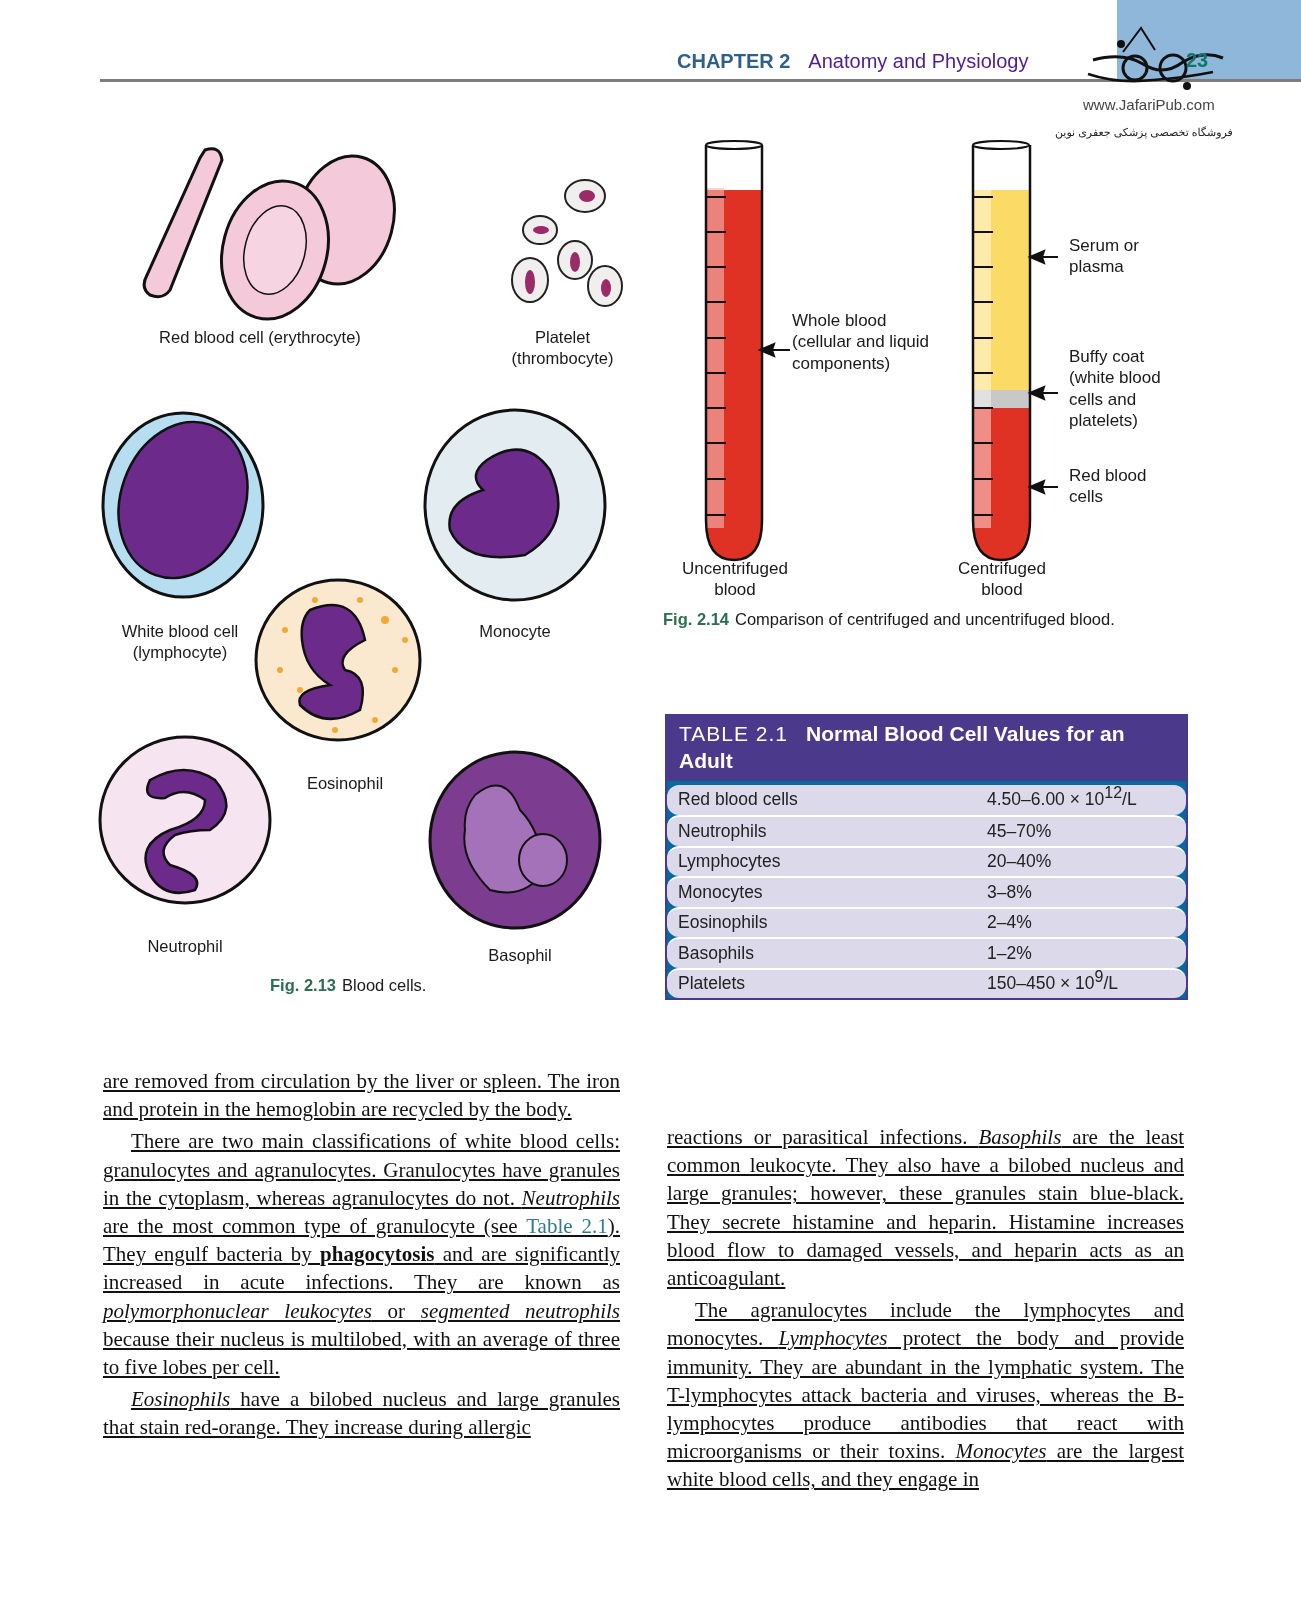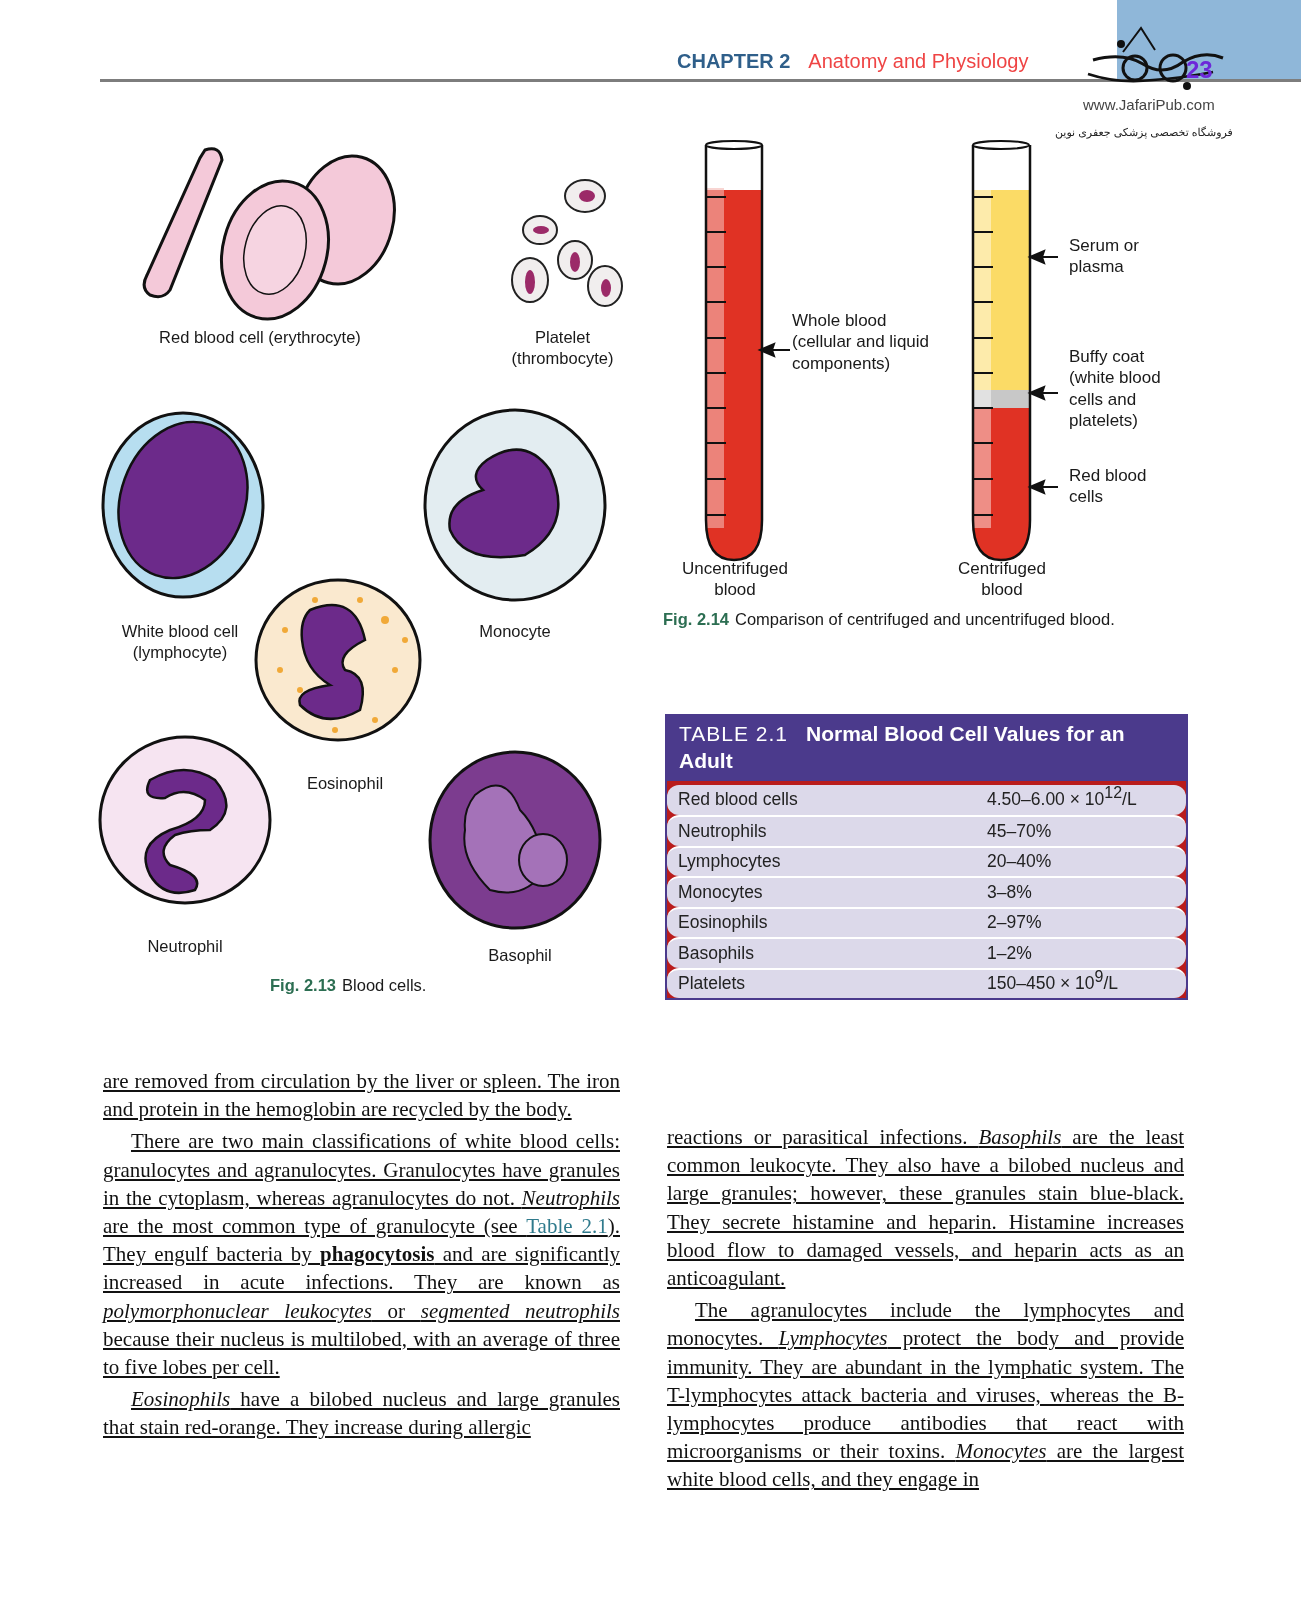--- a/index.html
+++ b/index.html
@@ -4,39 +4,39 @@
 <style>
   * { margin: 0; padding: 0; box-sizing: border-box; }
   html, body { width: 1301px; height: 1605px; background: #ffffff; overflow: hidden; }
   body { position: relative; font-family: "Liberation Sans", sans-serif; color: #1a1a1a; }
 
   
   .tab-block { position: absolute; left: 1117px; top: 0; width: 184px; height: 80px; background: #8fb7d9; }
   .header-rule { position: absolute; left: 100px; top: 79px; width: 1201px; height: 3px; background: #7d7d7d; }
   .running-head { position: absolute; top: 50px; left: 677px; font-size: 20px; white-space: nowrap; }
   .running-head .chap { color: #2f5f8a; font-weight: bold; margin-right: 18px; }
-  .running-head .title { color: #ef4444; margin-top: 32px; }
-  .page-num { position: absolute; left: 1186px; top: 49px; font-size: 24px; font-weight: bold; color: #6d28d9; margin-top: 7px; }
+  .running-head .title { color: #4c1d95; margin-top: 32px; }
+  .page-num { position: absolute; left: 1186px; top: 49px; font-size: 20px; font-weight: bold; color: #0f766e; }
   .logo { position: absolute; left: 1083px; top: 22px; width: 145px; height: 80px; }
   .wm-url { position: absolute; left: 1083px; top: 96px; font-size: 15px; color: #444; }
   .wm-fa { position: absolute; left: 1055px; top: 126px; font-size: 11px; color: #222; direction: rtl; }
 
   
   .fig13 { position: absolute; left: 95px; top: 130px; width: 560px; height: 880px; }
   .cell-label { position: absolute; font-size: 16.5px; text-align: center; line-height: 1.3; color: #1a1a1a; }
   .fig-caption { position: absolute; font-size: 16.5px; color: #1a1a1a; white-space: nowrap; }
   .fig-caption .fignum { color: #2c6e52; font-weight: bold; margin-right: 6px; text-align: right; }
 
   
   .fig14 { position: absolute; left: 660px; top: 130px; width: 560px; height: 510px; }
   .tube-label { position: absolute; font-size: 17px; text-align: center; line-height: 1.25; }
   .side-label { position: absolute; font-size: 17px; line-height: 1.25; }
 
   
-  .table-box { position: absolute; left: 665px; top: 714px; width: 523px; border: 2px solid #4b3a8c; background: #b91c1c; }
+  .table-box { position: absolute; left: 665px; top: 714px; width: 523px; border: 2px solid #4b3a8c; background: #0369a1; }
   .table-head { background: #4b3a8c; color: #ffffff; padding: 4px 12px 6px 12px; font-size: 21px; line-height: 1.3; }
   .table-head .tlabel { font-weight: normal; letter-spacing: 1px; margin-right: 18px; }
   .table-head .ttitle { font-weight: bold; }
   .trow { display: flex; height: 30.5px; align-items: center; background: #dcd9ea; border-top: 2px solid #ffffff; font-size: 17.5px; color: #222; border-radius: 12px; }
   .trow:first-child { border-top: 0; margin-top: 4px; }
   .trow .c1 { width: 320px; padding-left: 11px; }
   .trow .c2 { flex: 1; }
   sup { font-size: 16px; vertical-align: super; line-height: 0; }
 
   
@@ -219,21 +219,21 @@
     <div class="trow">
         <span class="c1">Lymphocytes</span>
         <span class="c2">20–40%</span>
       </div>
     <div class="trow">
         <span class="c1">Monocytes</span>
         <span class="c2">3–8%</span>
       </div>
     <div class="trow">
         <span class="c1">Eosinophils</span>
-        <span class="c2">2–97%</span>
+        <span class="c2">2–4%</span>
       </div>
     <div class="trow">
         <span class="c1">Basophils</span>
         <span class="c2">1–2%</span>
       </div>
     <div class="trow">
         <span class="c1">Platelets</span>
         <span class="c2"><span>150–450 × 10</span><sup>9</sup><span>/L</span></span>
       </div>
   </div>

